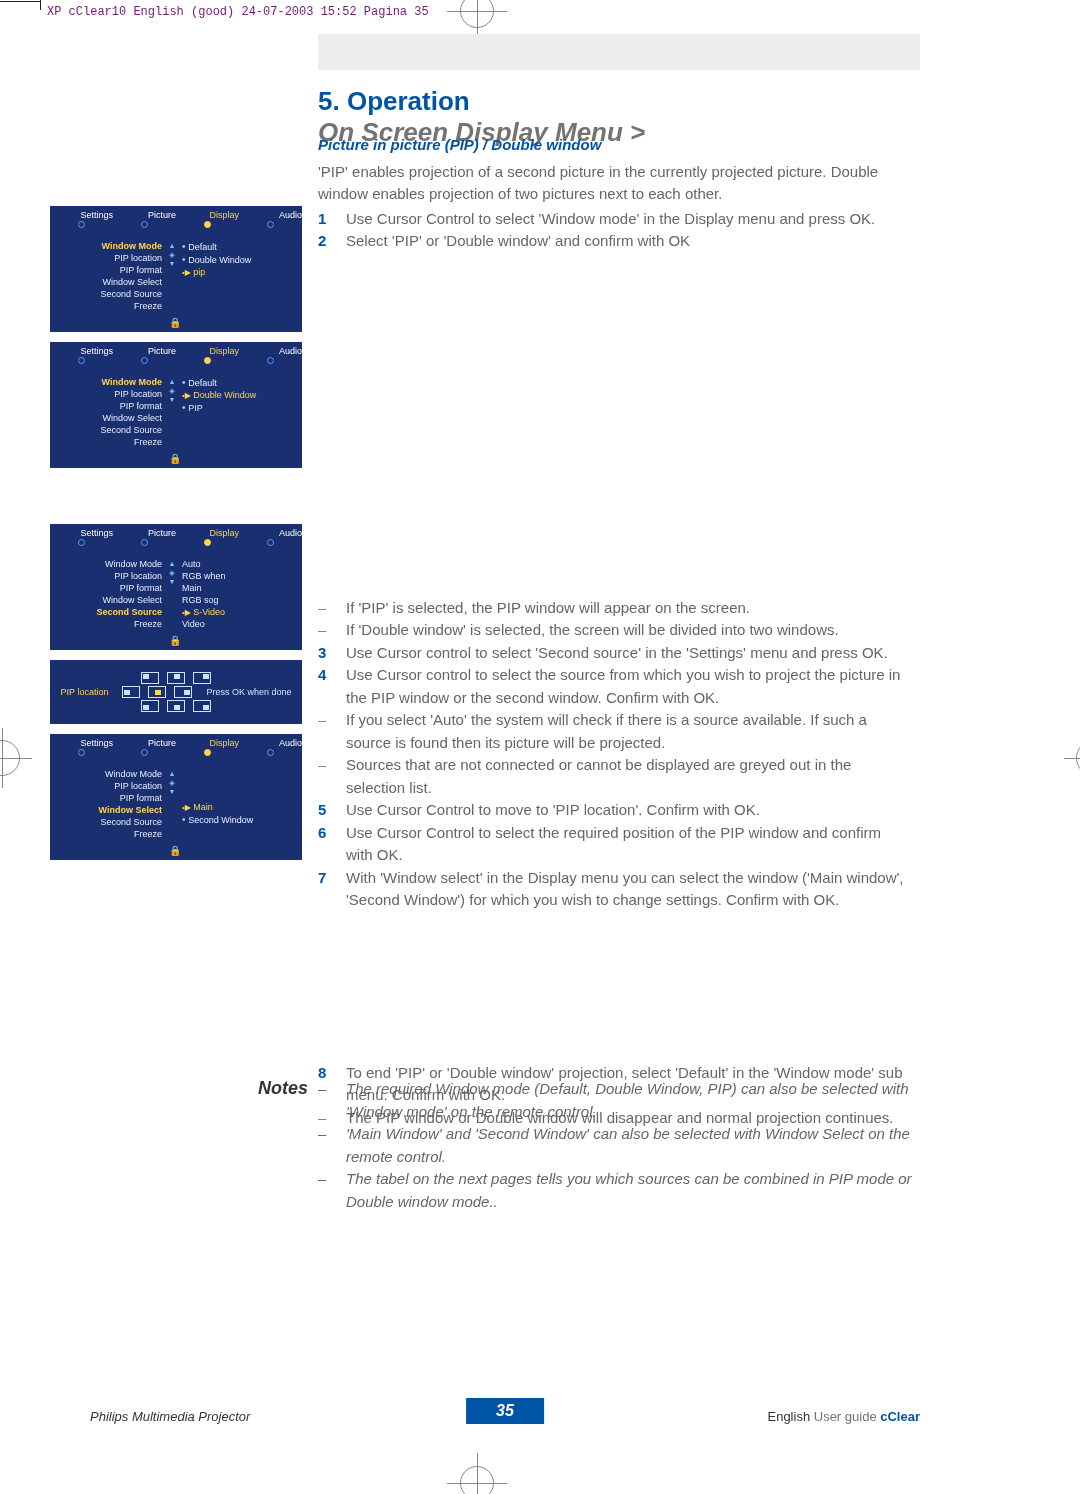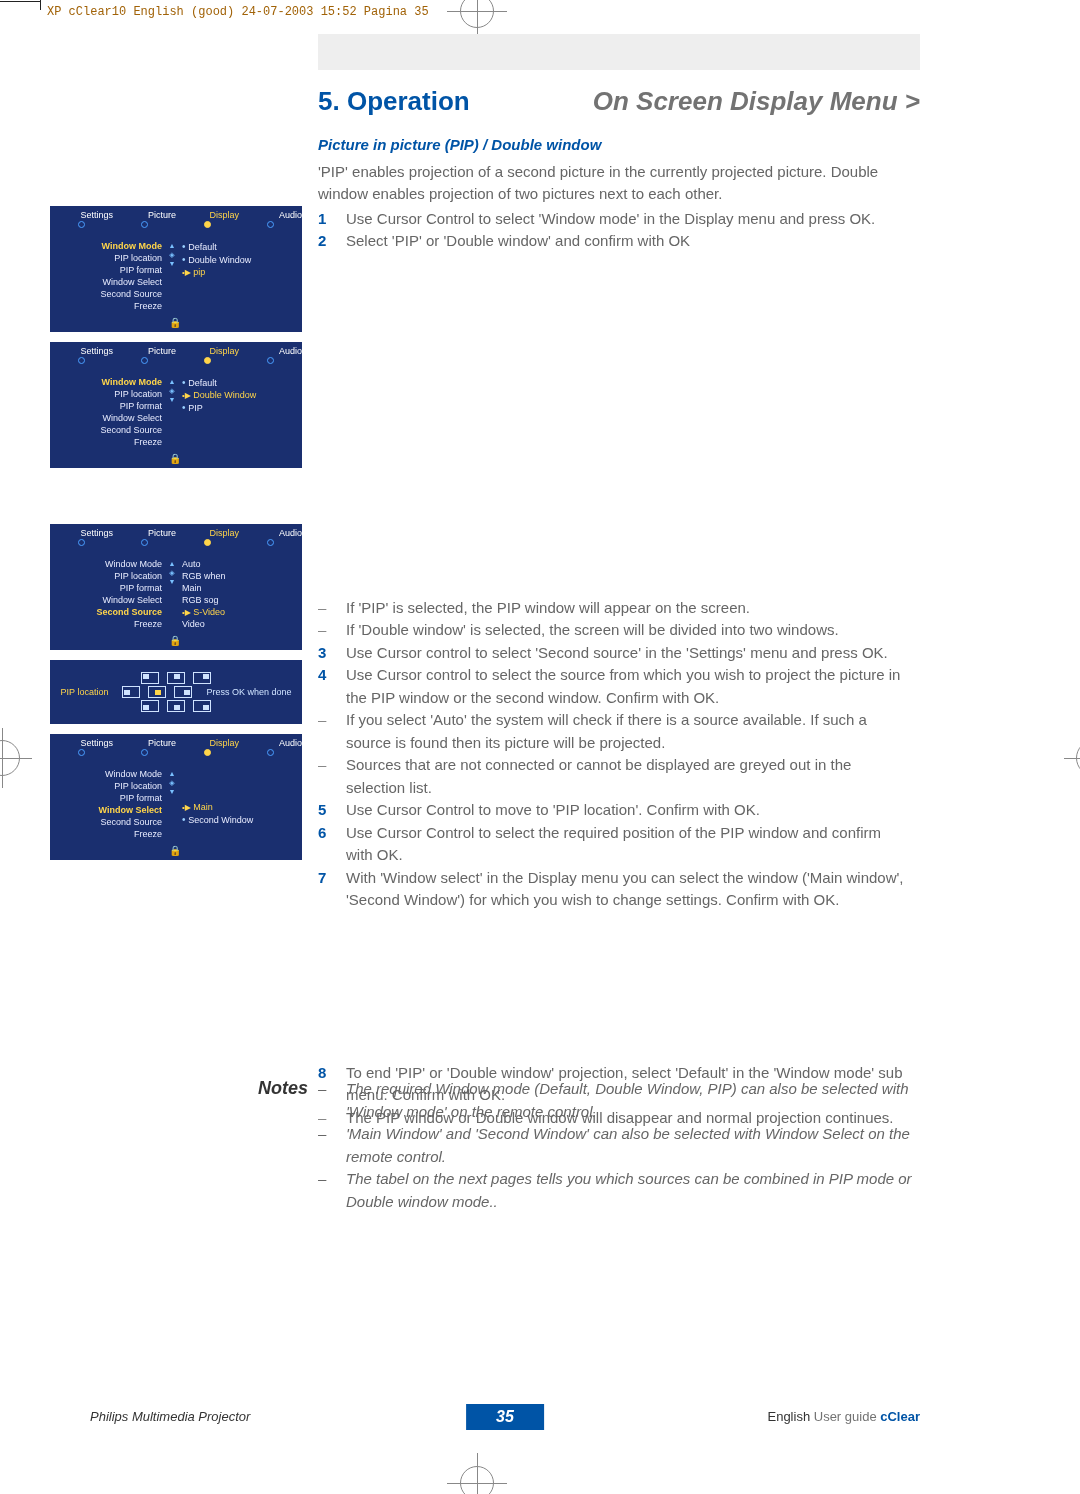--- a/index.html
+++ b/index.html
@@ -1,48 +1,48 @@
 <!DOCTYPE html>
 <html><head>
 <meta charset="utf-8">
 <style>
   * { box-sizing: border-box; margin: 0; padding: 0; }
   html, body { width: 1080px; background: #fff; font-family: "Gill Sans", "Gill Sans MT", "Segoe UI", sans-serif; }
   body { position: relative; height: 1494px; color: #555; }
   .crop-line { position: absolute; background: #222; }
   .crop-tl-h { top: 1px; left: 0; width: 40px; height: 1px; }
   .crop-tl-v { top: 0; left: 40px; width: 1px; height: 10px; }
-  .crop-header { position: absolute; top: 5px; left: 47px; font-family: "Courier New", monospace; font-size: 12px; color: #a16207; }
+  .crop-header { position: absolute; top: 5px; left: 47px; font-family: "Courier New", monospace; font-size: 12px; color: #701a75; }
   .regmark { position: absolute; width: 34px; height: 34px; border: 1px solid #888; border-radius: 50%; display:flex; align-items:center; justify-content:center; }
   .regmark::before, .regmark::after { content:""; position:absolute; background:#888; }
   .regmark::before { width:60px; height:1px; }
   .regmark::after  { width:1px; height:60px; }
   .regmark.top { top: -6px; left: 460px; }
   .regmark.bottom { bottom: -6px; left: 460px; }
   .page { position: absolute; top: 24px; left: 38px; width: 1002px; height: 1436px; }
   .grey-band { position: absolute; top: 10px; left: 280px; right: 120px; height: 36px; background: #eee; }
-  .heading { position: absolute; top: 62px; left: 280px; right: 120px; display:flex; justify-content:space-between; align-items:baseline; }
+  .heading { position: absolute; top: 62px; left: 280px; right: 120px; display:flex; justify-content:space-between; align-items:baseline;flex-direction:column; }
   .heading .h1 { color: #0054a6; font-weight: bold; font-size: 26px; }
   .heading .h2 { color: #737373; font-style: italic; font-weight: bold; font-size: 26px; }
   .content { position: absolute; top: 110px; left: 280px; right: 136px; font-size: 15px; line-height: 1.5; color: #666; }
   .subhead { color: #0054a6; font-style: italic; font-weight: bold; margin-bottom: 4px; }
   .para { margin-bottom: 2px; }
   .numlist, .dashlist { }
   .numlist .row, .dashlist .row { display:flex; }
   .numlist .num { color:#0054a6; font-weight:bold; width: 28px; flex:none; }
   .dashlist .dash { color:#888; width: 28px; flex:none; }
   .dashlist .txt, .numlist .txt { flex:1; }
   .spacer-lg { height: 344px; }
   .spacer-md { height: 150px; }
   .notes-row { position: absolute; top: 1054px; left: 220px; right: 120px; display:flex; }
   .notes-label { width: 60px; flex:none; font-weight:bold; font-style: italic; color:#333; font-size:18px; }
   .notes-body { flex:1; font-style: italic; color:#666; font-size:15px; line-height:1.5; }
   .notes-body .row { display:flex; }
   .notes-body .dash { width:28px; flex:none; }
-  .footer { position: absolute; bottom: 36px; left: 52px; right: 120px; display:flex; justify-content:space-between; align-items:center; font-size:13px; }
+  .footer { position: absolute; bottom: 36px; left: 52px; right: 120px; display:flex; justify-content:space-between; align-items:flex-end; font-size:13px; }
   .footer .left { font-style: italic; color:#333; }
   .footer .mid { position:absolute; left:50%; transform:translateX(-50%); background:#0054a6; color:#fff; font-weight:bold; font-style:italic; padding: 4px 30px 4px 30px; font-size:16px; }
   .footer .right { color:#333; }
   .footer .right .lang { font-weight:400; }
   .footer .right .ug { color:#737373; }
   .footer .right .brand { font-weight:bold; color:#0054a6; }
 
   
   .menus { position:absolute; top:182px; left:12px; width:252px; }
   .menu { background:#1a2f6f; color:#fff; font-size:9px; margin-bottom:10px; position:relative; padding-bottom:16px; }

